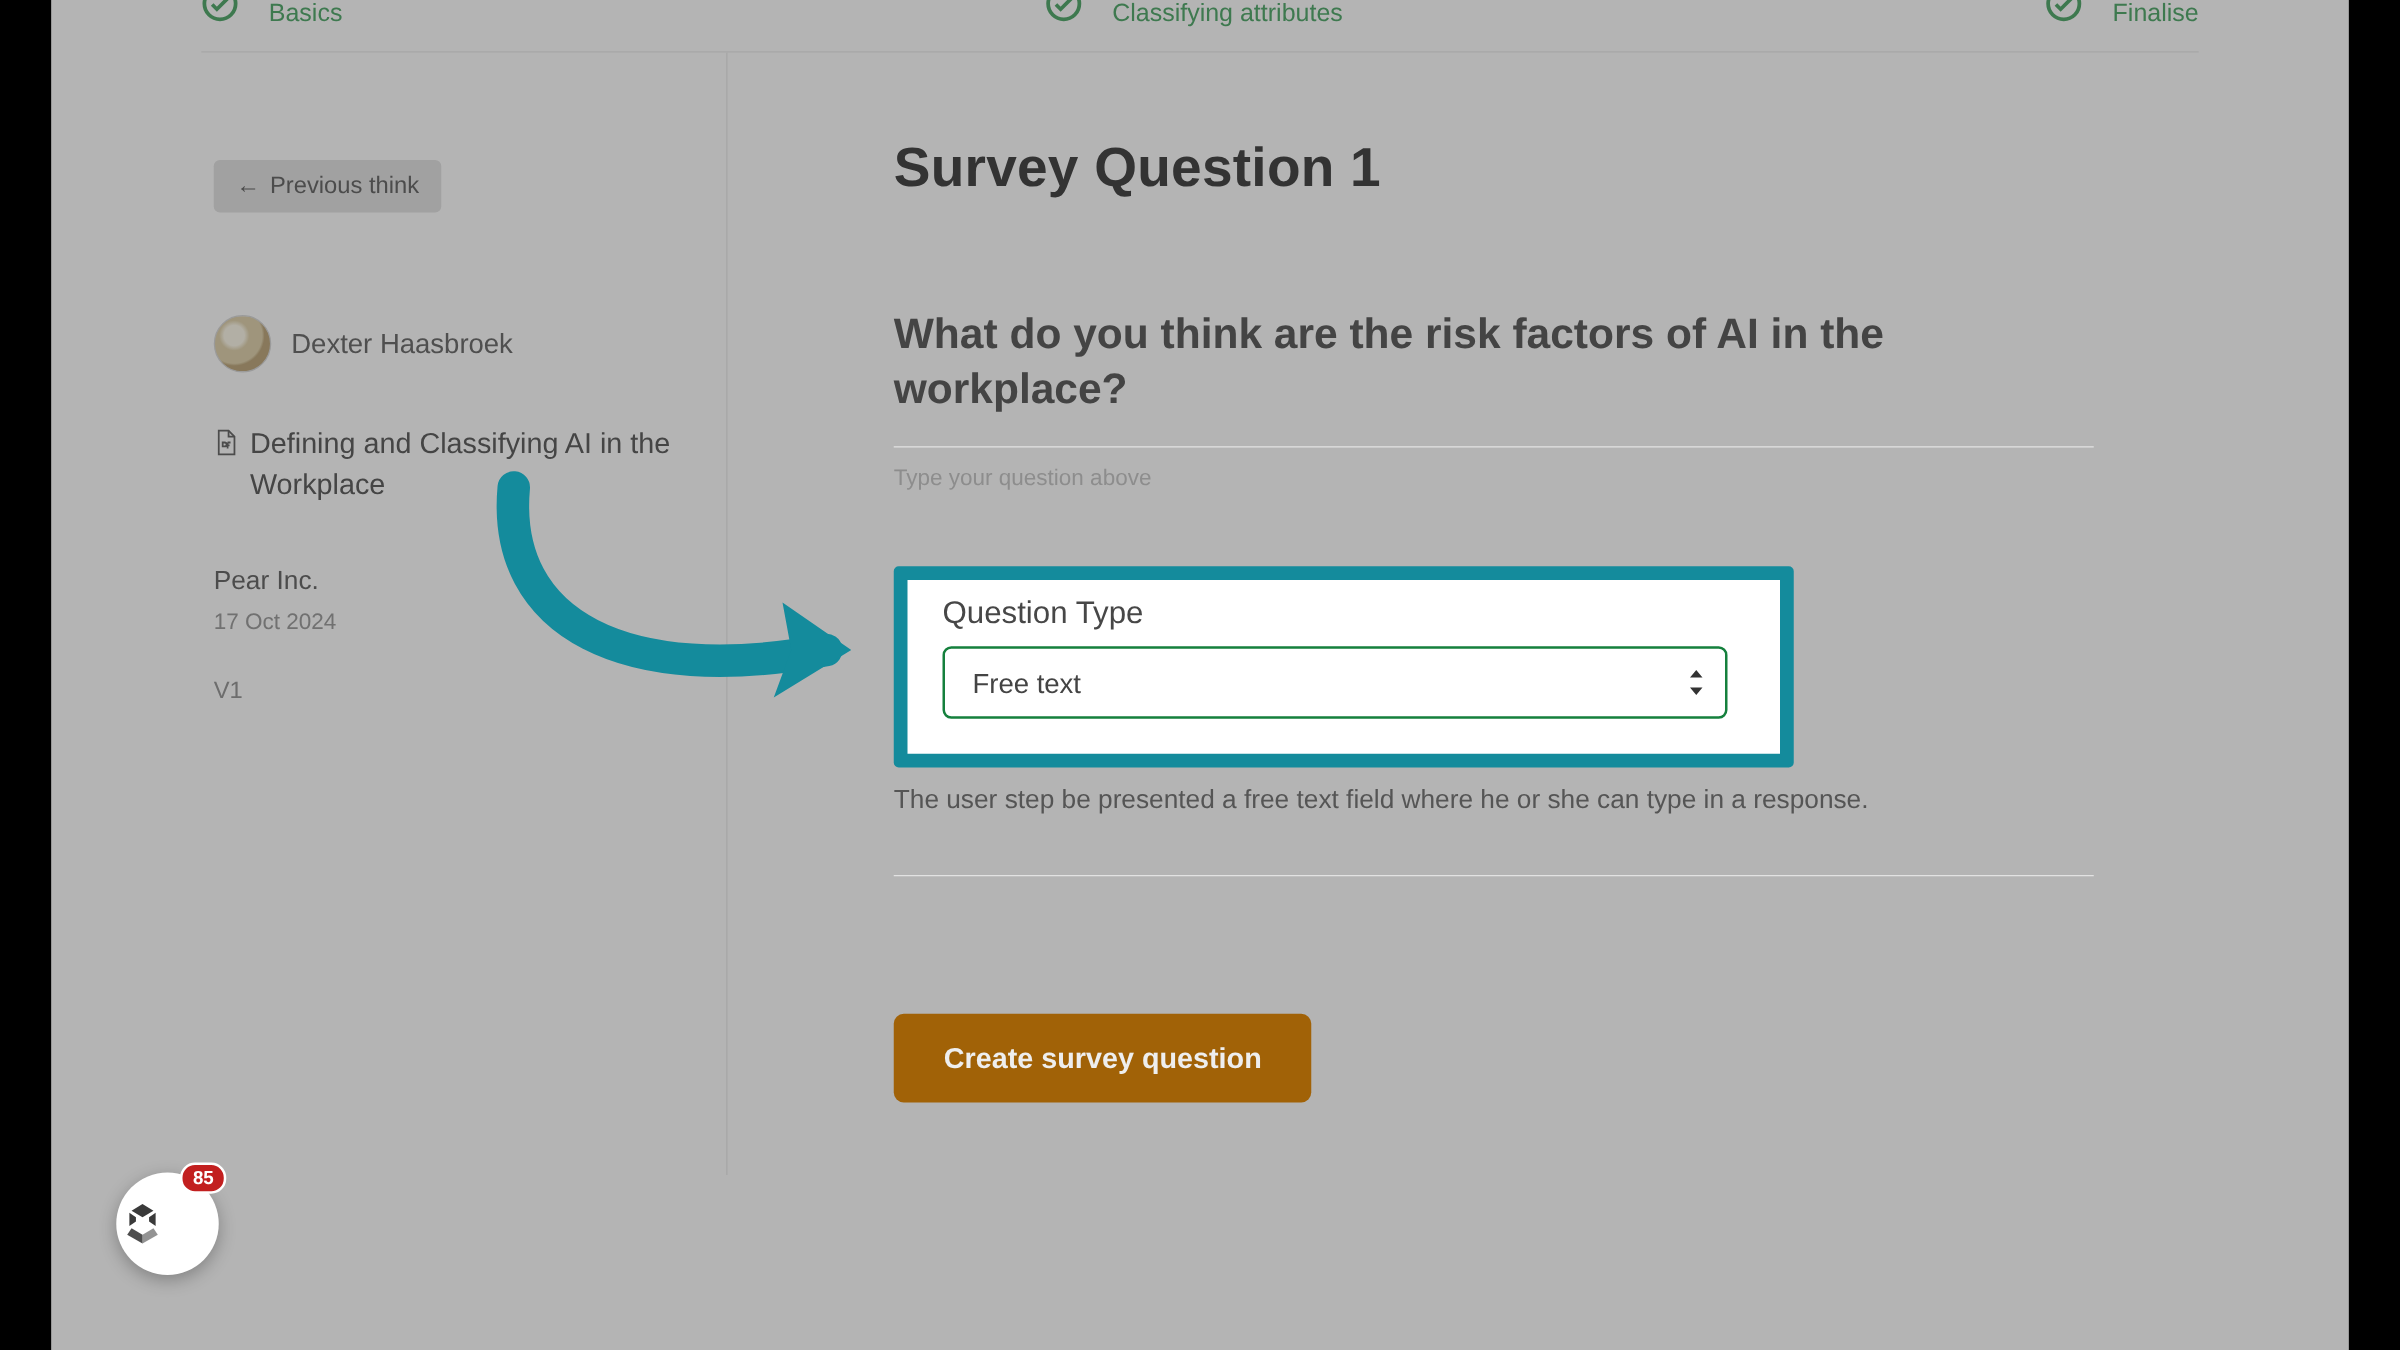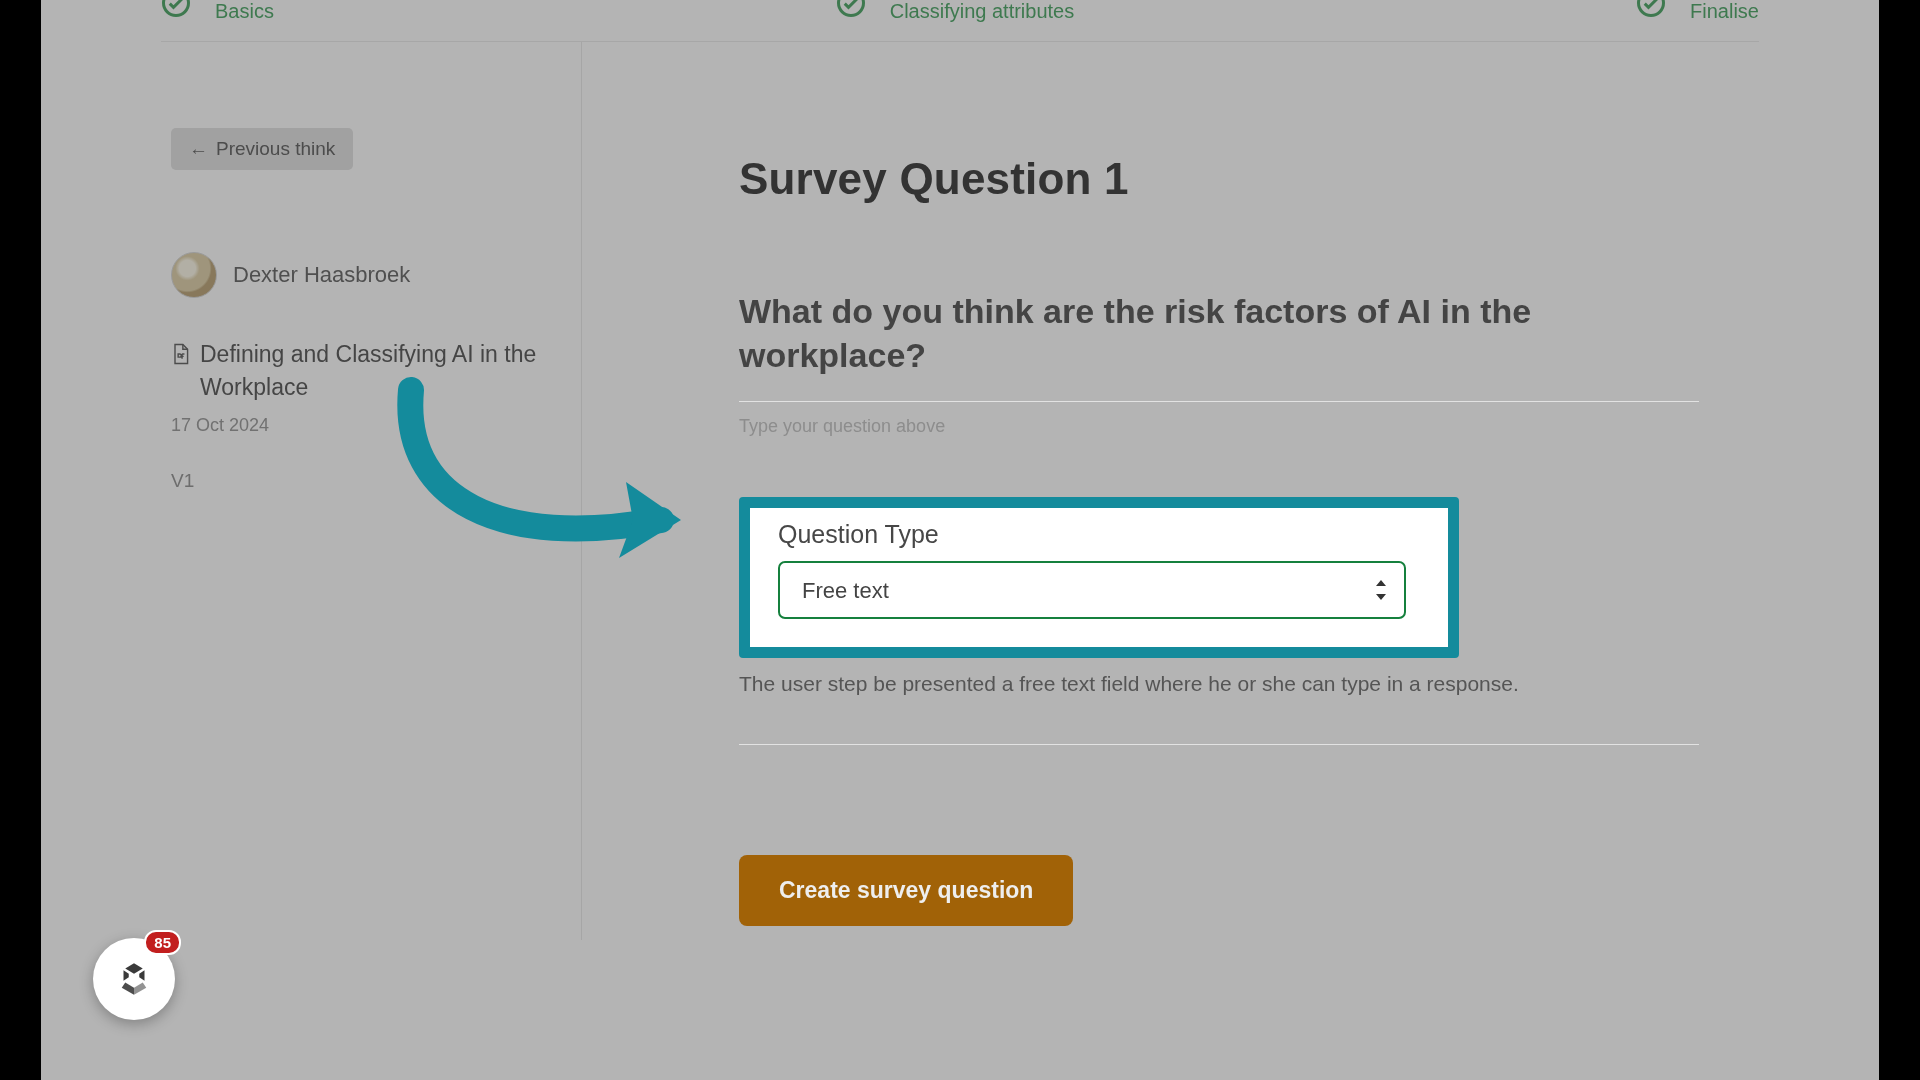--- a/index.html
+++ b/index.html
@@ -120,23 +120,22 @@
   }
   .version {
     margin-top: 34px;
     font-size: 19px;
     color: #888;
   }
   
   .main {
     position: absolute;
     top: 110px;
-    left: 698px;
+    left: 674px;
     width: 1000px;
-    margin-top: 44px;
   }
   .page-title {
     font-size: 44px;
     font-weight: 800;
     color: #333;
     letter-spacing: 0.2px;
   }
   .question-text {
     margin-top: 86px;
     font-size: 34px;
@@ -228,21 +227,20 @@
     position: absolute;
     left: 52px;
     bottom: 60px;
     width: 82px;
     height: 82px;
     border-radius: 50%;
     background: #fff;
     box-shadow: 0 4px 14px rgba(0,0,0,0.28);
     display: flex;
     align-items: center;
-    justify-content: center;
   }
   .widget svg { width: 42px; height: 42px; }
   .widget .badge {
     position: absolute;
     top: -8px;
     right: -6px;
     background: #c21f1f;
     color: #fff;
     font-size: 15px;
     font-weight: 700;
@@ -314,20 +312,21 @@
 
     <div class="doc-row">
       <svg class="doc-icon" width="19" height="22" viewBox="0 0 24 28" fill="none" stroke="#555" stroke-width="1.8">
         <path d="M5 2h10l6 6v18H5z"></path>
           <path d="M15 2v6h6"></path>
           <path d="M9 18h2a2 2 0 0 0 0-4H9zM14 14v6M14 14h3M14 17h2"></path>
       </svg>
       <span>Defining and Classifying AI in the Workplace</span>
     </div>
 
+    <div class="company">Pear Inc.</div>
     <div class="date">17 Oct 2024</div>
     <div class="version">V1</div>
   </div>
 
   
   <div class="main">
     <h1 class="page-title">Survey Question 1</h1>
 
     <div class="question-text">What do you think are the risk factors of AI in the workplace?</div>
     <div class="hr"></div>

